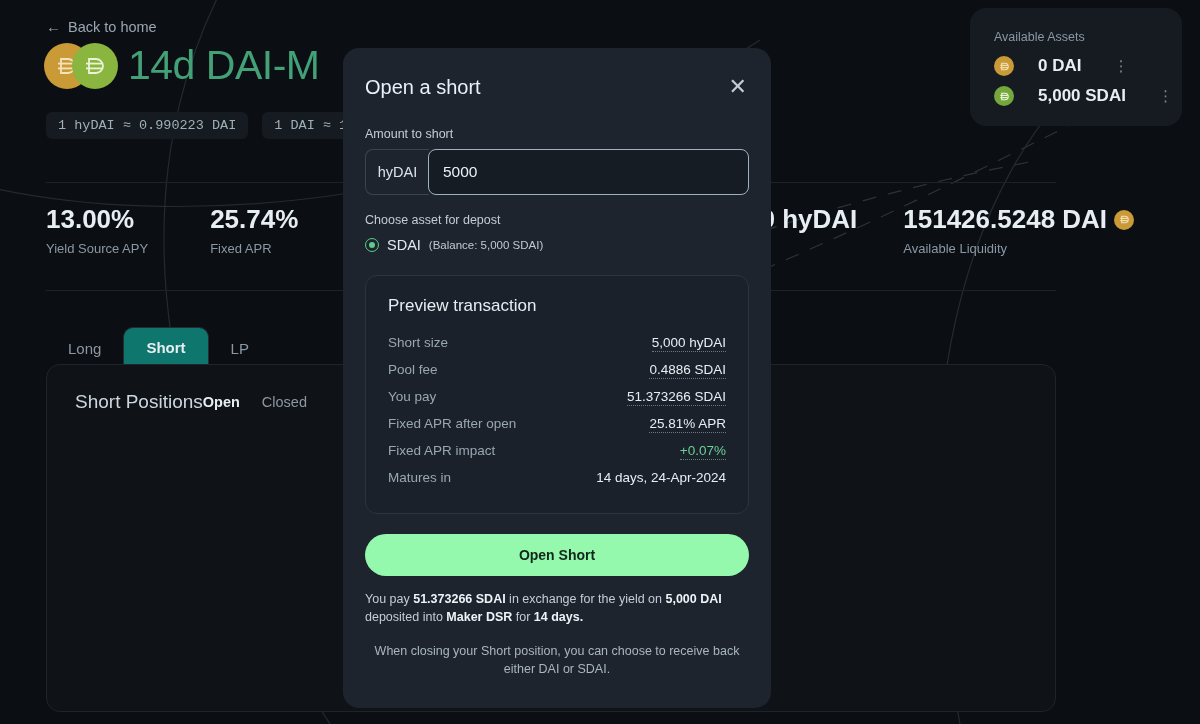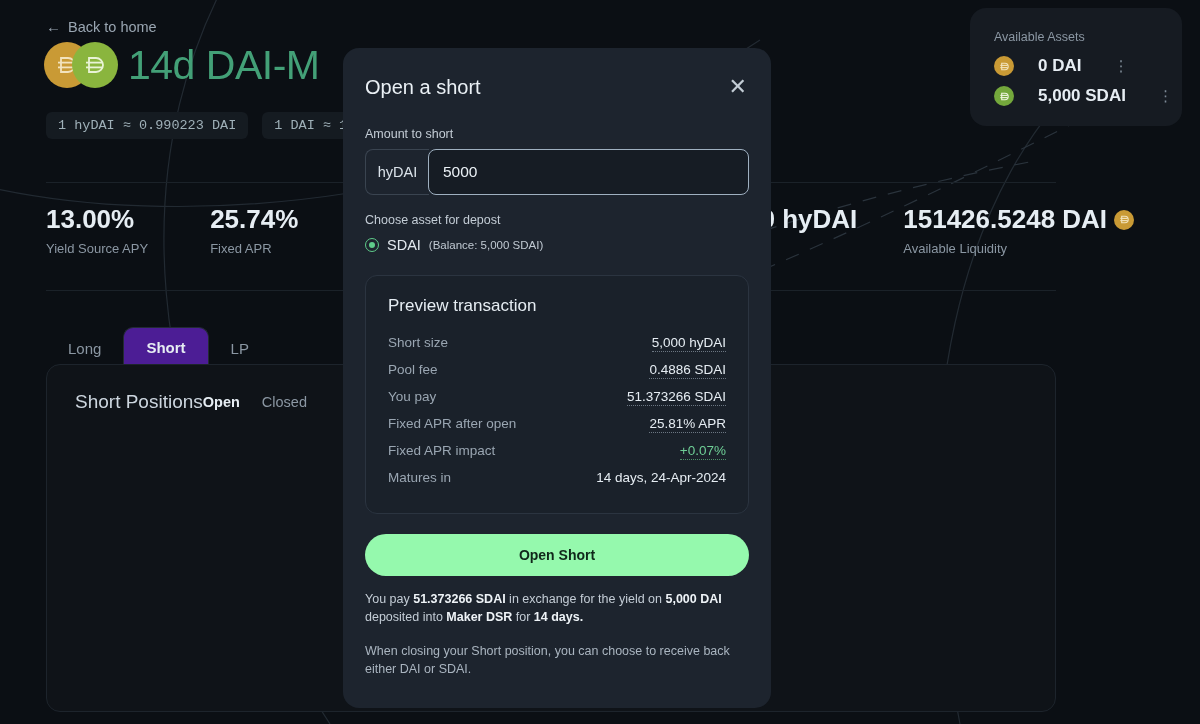--- a/index.html
+++ b/index.html
@@ -20,21 +20,21 @@
   .back-link {
     position: absolute; left: 46px; top: 18px;
     font-size: 14.5px; color: #9aa6b2;
     display: flex; align-items: center; gap: 7px;
     cursor: pointer;
   }
   .back-link .arr { font-size: 15px; }
 
   .title-row {
     position: absolute; left: 44px; top: 42px;
-    display: flex; align-items: flex-start; gap: 10px;
+    display: flex; align-items: center; gap: 10px;
   }
   .coin-pair { position: relative; width: 74px; height: 46px; flex: none; }
   .coin {
     position: absolute; top: 0; width: 46px; height: 46px; border-radius: 50%;
     display: flex; align-items: center; justify-content: center;
   }
   .coin.gold { left: 0; background: #c99a35; }
   .coin.green { left: 28px; background: #8ab53e; }
   .coin svg { display: block; }
   .market-title {
@@ -85,21 +85,21 @@
            line-height: 0.7; cursor: pointer; }
 
   
   .tabs { position: absolute; left: 46px; top: 326px; display: flex; align-items: flex-end; }
   .tab {
     padding: 11px 22px; font-size: 15px; color: #8b97a3; cursor: pointer;
     border-radius: 10px 10px 0 0; position: relative; top: 1px;
   }
   .tab.active {
     color: #e6edf3; font-weight: 700;
-    background: #4c1d95;
+    background: #0f766e;
     border: 1px solid #232b33; border-bottom: 1px solid #0f1318;
   }
 
   
   .positions {
     position: absolute; left: 46px; top: 364px; width: 1010px; height: 348px;
     background: #0f1318; border: 1px solid #1d242c; border-radius: 14px;
   }
   .positions-head {
     display: flex; align-items: center; 
@@ -167,21 +167,21 @@
     background: #95f9ad; color: #10271a; border: none; border-radius: 21px;
     font-family: "Liberation Sans", sans-serif; font-size: 14px; font-weight: 700;
     cursor: pointer;
   }
   .note {
     margin-top: 14px; text-align: left; font-size: 12.5px; color: #c4cdd6;
     line-height: 1.45;
   }
   .note b { color: #eef3f7; }
   .note2 {
-    margin-top: 16px; font-size: 12.5px; color: #aab5c0;
+    margin-top: 16px; text-align: center; font-size: 12.5px; color: #aab5c0;
     line-height: 1.45;
   }
 </style>
 </head>
 <body>
 
 <div id="root">
 
   <svg class="bg-deco" width="1200" height="724" viewBox="0 0 1200 724">
     <g fill="none" stroke="#222a32" stroke-width="1.2">

